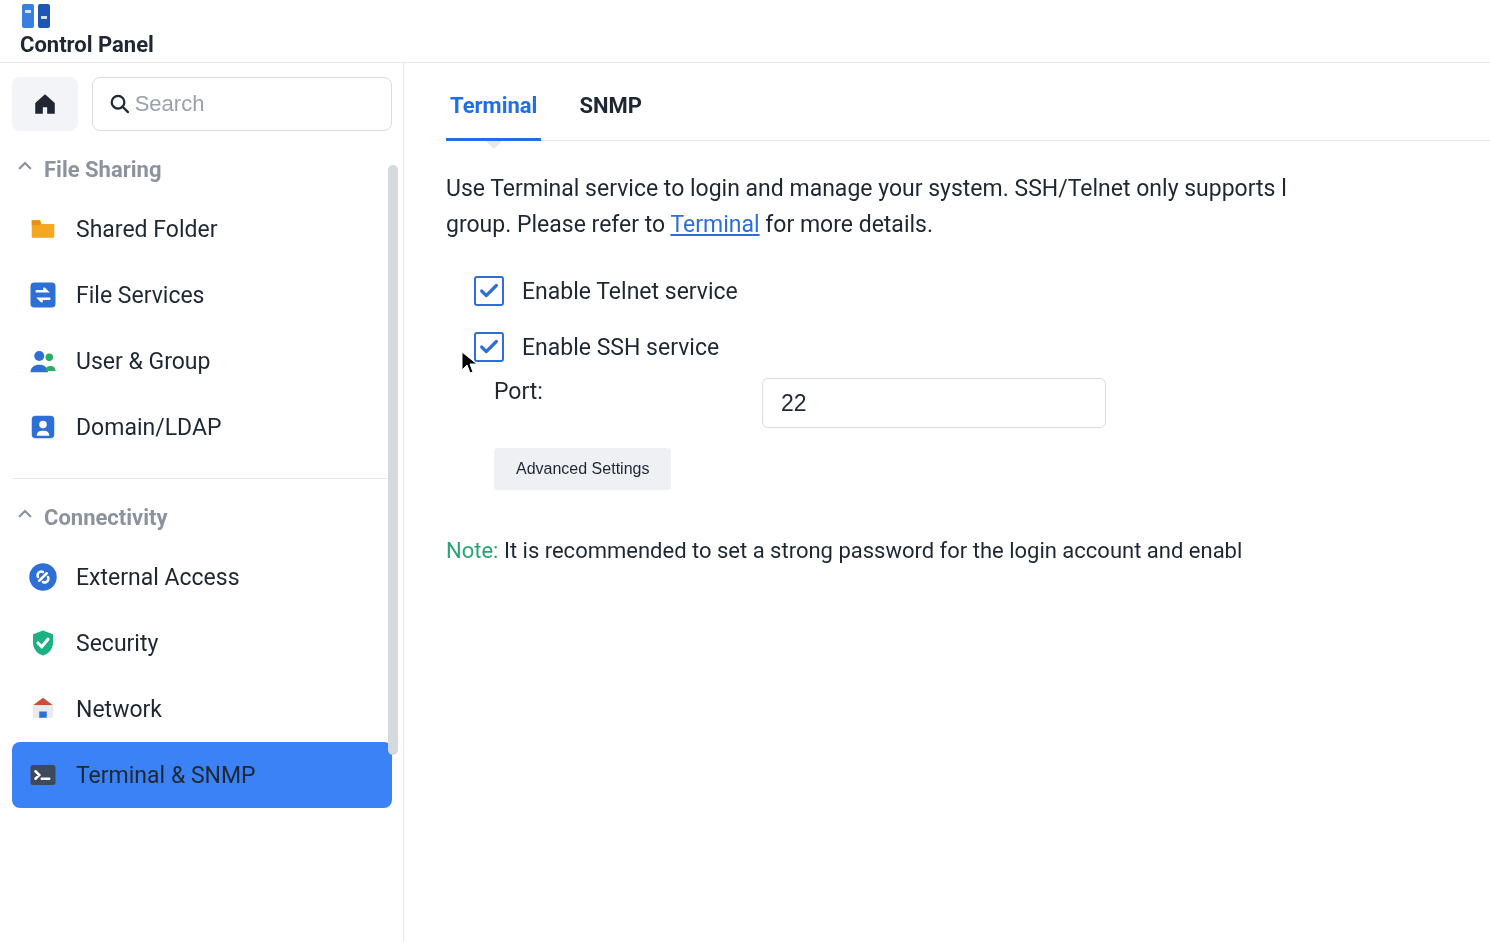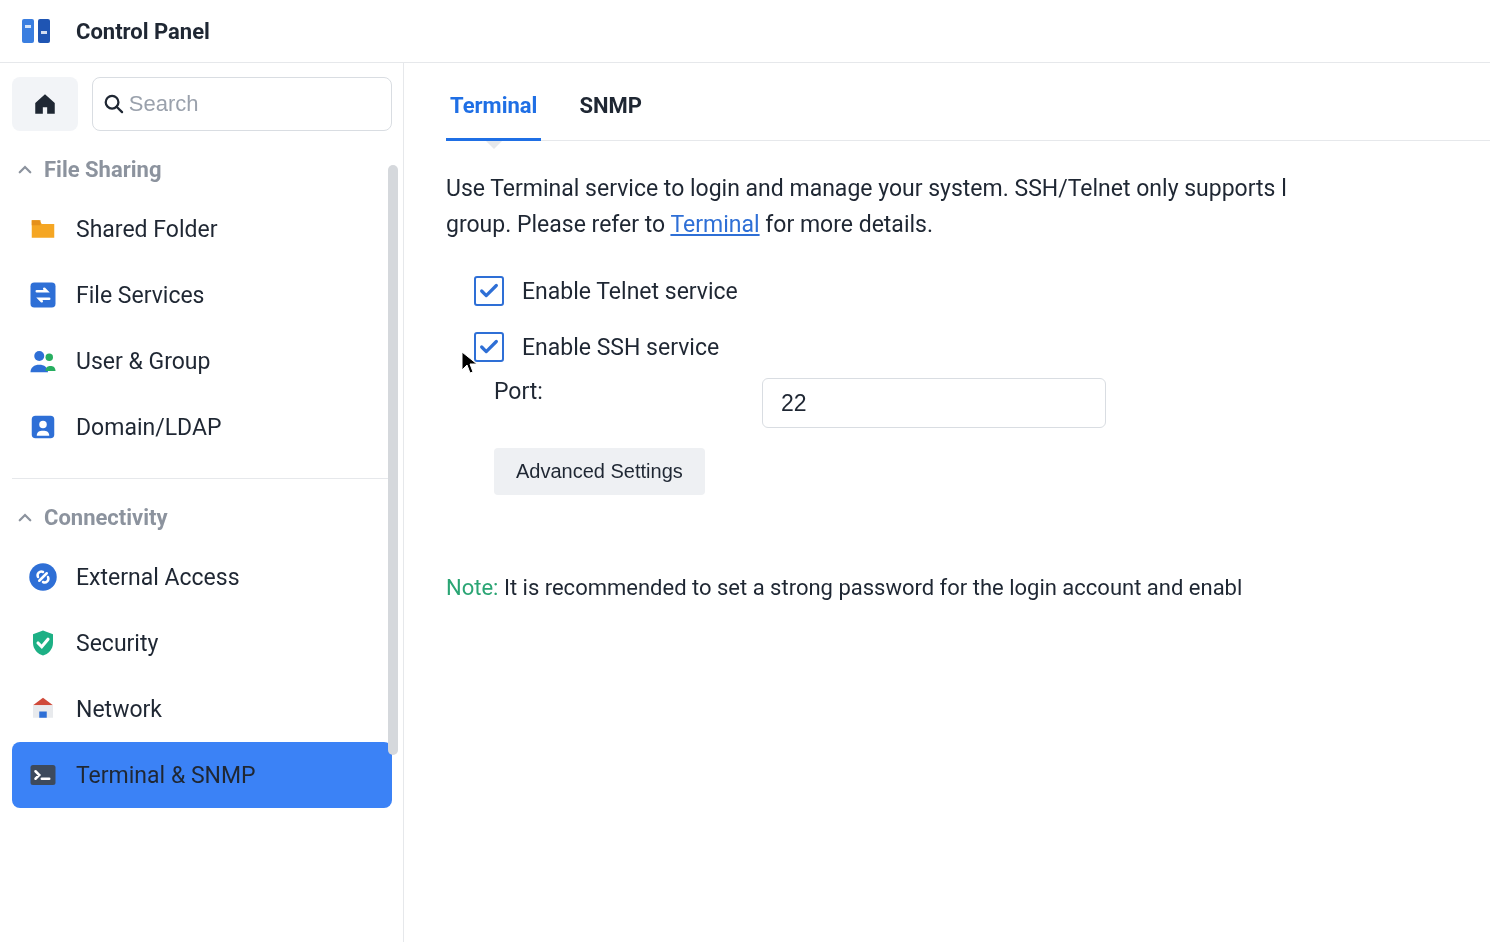--- a/index.html
+++ b/index.html
@@ -9,23 +9,24 @@
   color: #1f2733;
   width: 1490px;
   height: 942px;
   overflow: hidden;
 }
 
 
 .header {
   height: 63px;
   display: flex;
-  align-items: center;
+  align-items: flex-start;
   padding: 0 20px;
   border-bottom: 1px solid #e6e8eb;
+  flex-direction: column;
 }
 .header .app-icon {
   width: 32px; height: 32px;
   margin-right: 24px;
   border-radius: 4px;
   display: flex; align-items: center; justify-content: center;
 }
 .header .title {
   font-size: 22px;
   font-weight: 700;
@@ -85,37 +86,37 @@
   justify-content: center;
   cursor: pointer;
 }
 .search-wrap {
   flex: 1;
   height: 54px;
   border: 1px solid #d9dde2;
   border-radius: 8px;
   display: flex;
   align-items: center;
-  padding: 0 10px;
+  padding: 0 16px;
   gap: 4px;
 }
 .search-wrap input {
   border: none;
   outline: none;
   font-size: 22px;
   color: #1f2733;
   width: 100%;
   background: transparent;
 }
 .search-wrap input::placeholder { color: #9aa1ac; }
 
 
 .section-header {
   display: flex;
-  align-items: center;
+  align-items: flex-start;
   gap: 10px;
   padding: 0 4px 14px 4px;
   color: #8c939e;
   font-weight: 700;
   font-size: 22px;
   cursor: pointer;
 }
 .section-sep {
   height: 1px;
   background: #e6e8eb;
@@ -232,25 +233,25 @@
   font-size: 23px;
   padding: 12px 18px;
   color: #1f2733;
   outline: none;
 }
 .adv-btn {
   display: inline-block;
   background: #eef0f3;
   border: none;
   border-radius: 4px;
-  font-size: 20px;
+  font-size: 16px;
   color: #1f2733;
   padding: 12px 22px;
   cursor: pointer;
-  margin-bottom: 56px;
+  margin-bottom: 24px;
 }
 .note {
   font-size: 22px;
   margin-top: 24px;
 }
 .note .note-label {
   color: #2aa574;
 }
 
 

